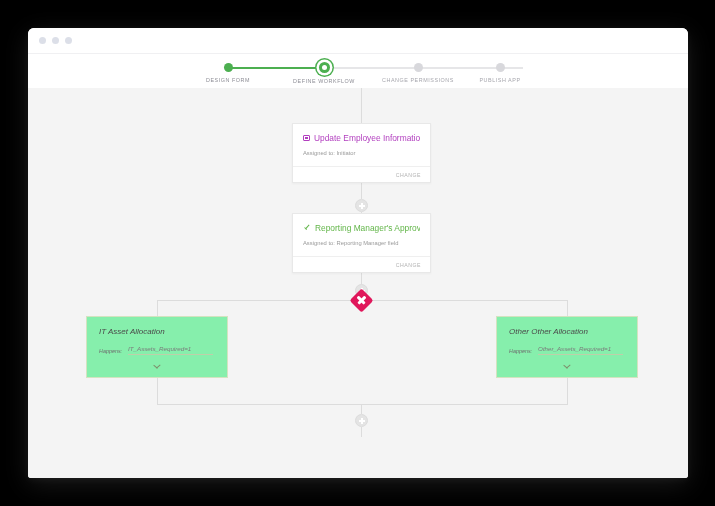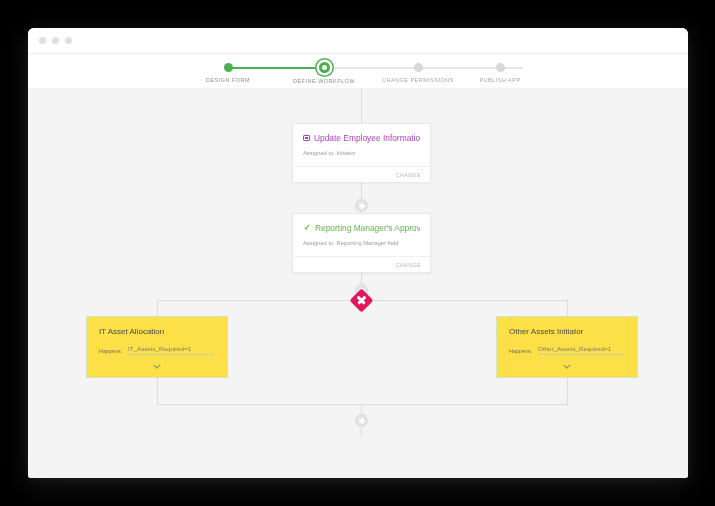--- a/index.html
+++ b/index.html
@@ -102,22 +102,23 @@
   }
   .card-foot{
     position:absolute;left:0;right:0;bottom:0;height:16px;
     border-top:1px solid #efefef;display:flex;align-items:center;
     justify-content:flex-end;padding-right:9px;box-sizing:border-box;
   }
   .change{
     font-size:5.2px;letter-spacing:.5px;color:#b2b2b2;text-transform:uppercase;
   }
   .branch-card{
-    position:absolute;background:#fde047;border:1px solid #d4e3c0;
+    position:absolute;background:#86efac;border:1px solid #d4e3c0;
     box-sizing:border-box;
+    font-style:italic;
   }
   .branch-title{
     padding:10px 12px 0 12px;font-size:8px;color:#4a4a4a;white-space:nowrap;
   }
   .branch-row{
     display:flex;align-items:flex-end;padding:9px 14px 0 12px;
   }
   .branch-key{
     font-size:5.4px;color:#6e6e6e;margin-right:6px;white-space:nowrap;padding-bottom:1px;
   }
@@ -237,21 +238,21 @@
     <div class="branch-card" style="left:58px;top:228px;width:142px;height:62px;">
       <div class="branch-title">IT Asset Allocation</div>
       <div class="branch-row">
         <span class="branch-key">Happens:</span>
         <span class="branch-val">IT_Assets_Required=1</span>
       </div>
       <span class="chev"></span>
     </div>
 
     <div class="branch-card" style="left:468px;top:228px;width:142px;height:62px;">
-      <div class="branch-title">Other Assets Initiator</div>
+      <div class="branch-title">Other Other Allocation</div>
       <div class="branch-row">
         <span class="branch-key">Happens:</span>
         <span class="branch-val">Other_Assets_Required=1</span>
       </div>
       <span class="chev"></span>
     </div>
 
 
   </div>
 </div>

